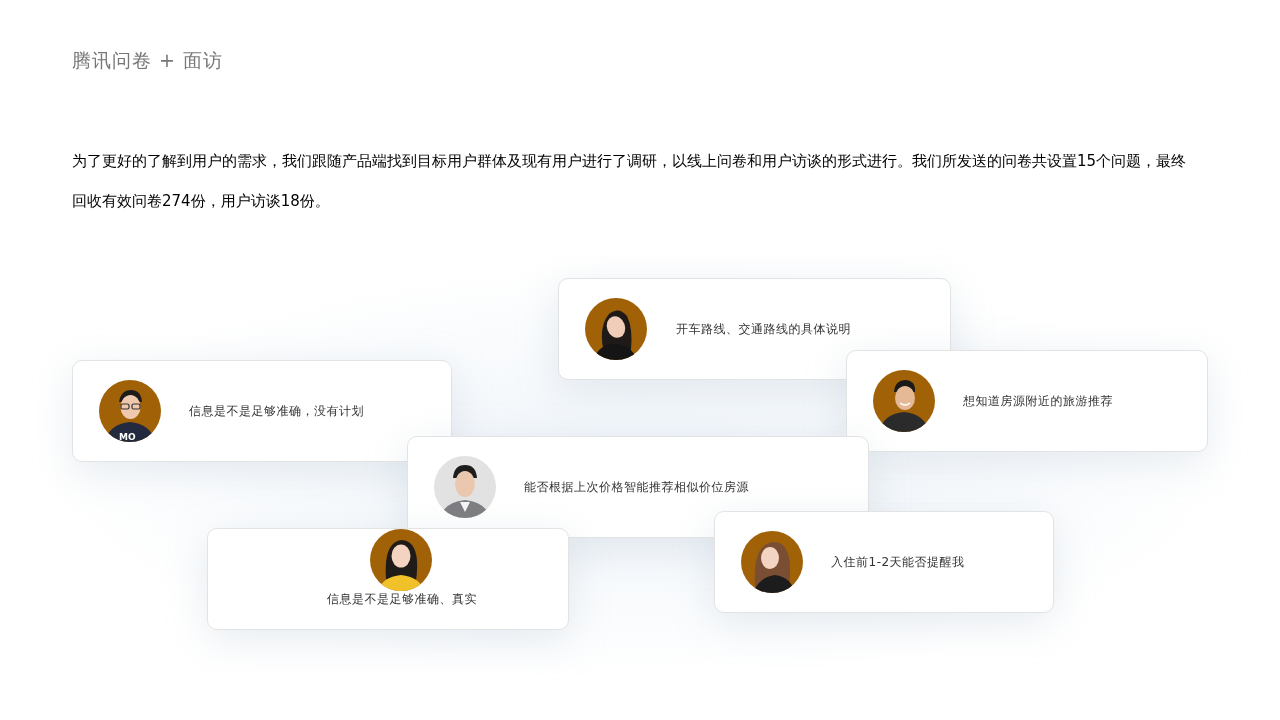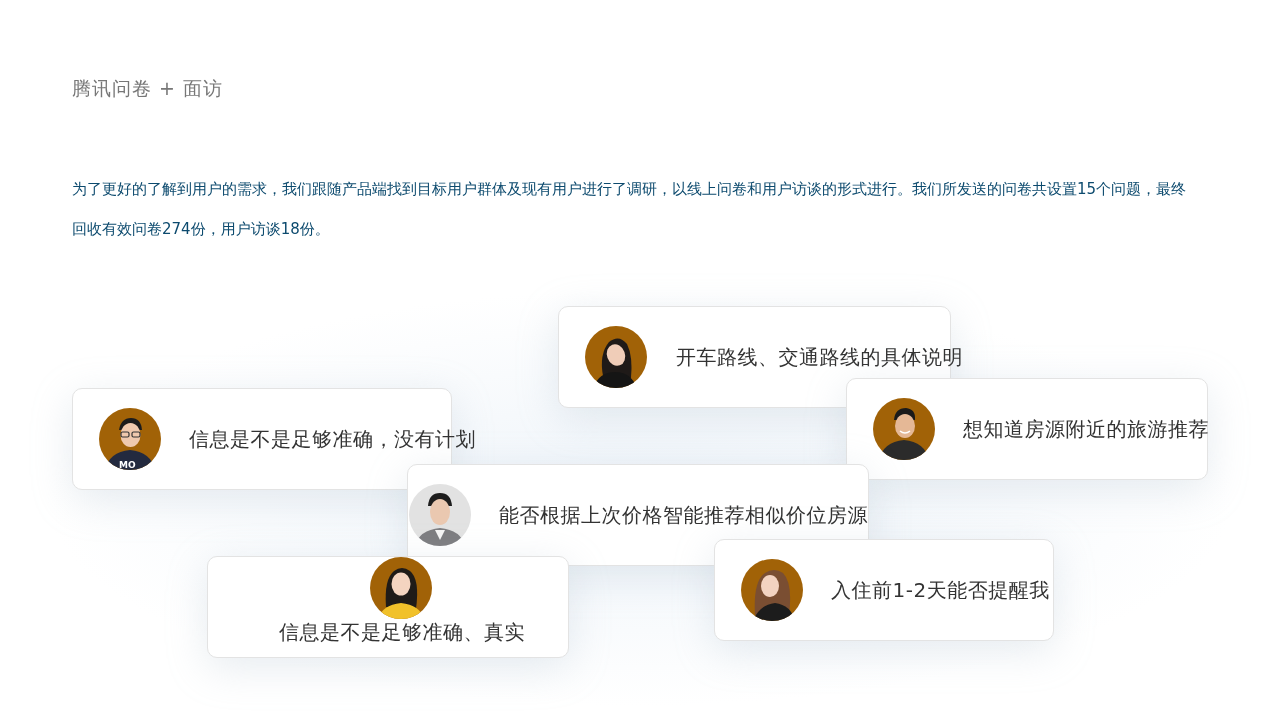--- a/index.html
+++ b/index.html
@@ -8,40 +8,39 @@
       width: 1280px;
       height: 720px;
       background: #ffffff;
       overflow: hidden;
       font-family: "DejaVu Sans", "Liberation Sans", sans-serif;
     }
     .page {
       position: relative;
       width: 1280px;
       height: 672px;
-      margin-top: 28px;
     }
     .section-title {
       position: absolute;
       left: 72px;
       top: 48px;
       font-size: 19px;
       color: #777777;
       letter-spacing: 1px;
       margin: 0;
       font-weight: normal;
     }
     .intro {
       position: absolute;
       left: 72px;
       top: 141px;
       width: 1120px;
       font-size: 15px;
       line-height: 40px;
-      color: #0c4a6e;
+      color: #000000;
       margin: 0;
     }
     .glow {
       position: absolute;
       left: 40px;
       top: 260px;
       width: 1200px;
       height: 420px;
       background: radial-gradient(ellipse at center, rgba(225,235,245,0.55) 0%, rgba(255,255,255,0) 70%);
       pointer-events: none;
@@ -60,38 +59,38 @@
       width: 62px;
       height: 62px;
       border-radius: 50%;
       background: #a16207;
       flex: 0 0 62px;
       overflow: hidden;
       position: relative;
     }
     .avatar svg { display: block; }
     .quote {
-      font-size: 20px;
+      font-size: 12px;
       color: #333333;
       letter-spacing: 0.5px;
       white-space: nowrap;
     }
     #card-1 { left: 558px; top: 278px; width: 393px; height: 102px; z-index: 1; }
     #card-1 .avatar { margin-left: 26px; }
     #card-1 .quote { margin-left: 29px; }
 
     #card-2 { left: 72px; top: 360px; width: 380px; height: 102px; z-index: 1; }
     #card-2 .avatar { margin-left: 26px; }
     #card-2 .quote { margin-left: 28px; }
 
     #card-3 { left: 846px; top: 350px; width: 362px; height: 102px; z-index: 2; }
     #card-3 .avatar { margin-left: 26px; }
     #card-3 .quote { margin-left: 28px; }
 
-    #card-4 { left: 407px; top: 436px; width: 462px; height: 102px; z-index: 2; justify-content: flex-end; }
+    #card-4 { left: 407px; top: 436px; width: 462px; height: 102px; z-index: 2; }
     #card-4 .avatar { margin-left: 26px; }
     #card-4 .quote { margin-left: 28px; }
 
     #card-5 { left: 207px; top: 528px; width: 362px; height: 102px; z-index: 3; flex-direction: column; }
     #card-5 .avatar { margin-left: 26px; }
     #card-5 .quote { margin-left: 28px; }
 
     #card-6 { left: 714px; top: 511px; width: 340px; height: 102px; z-index: 3; }
     #card-6 .avatar { margin-left: 26px; }
     #card-6 .quote { margin-left: 28px; text-align: center; }

